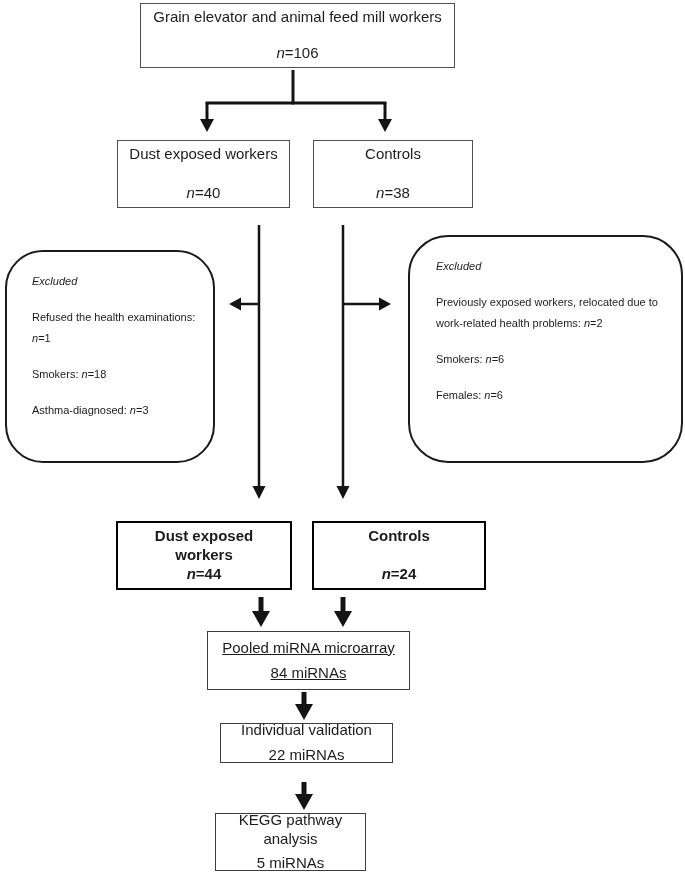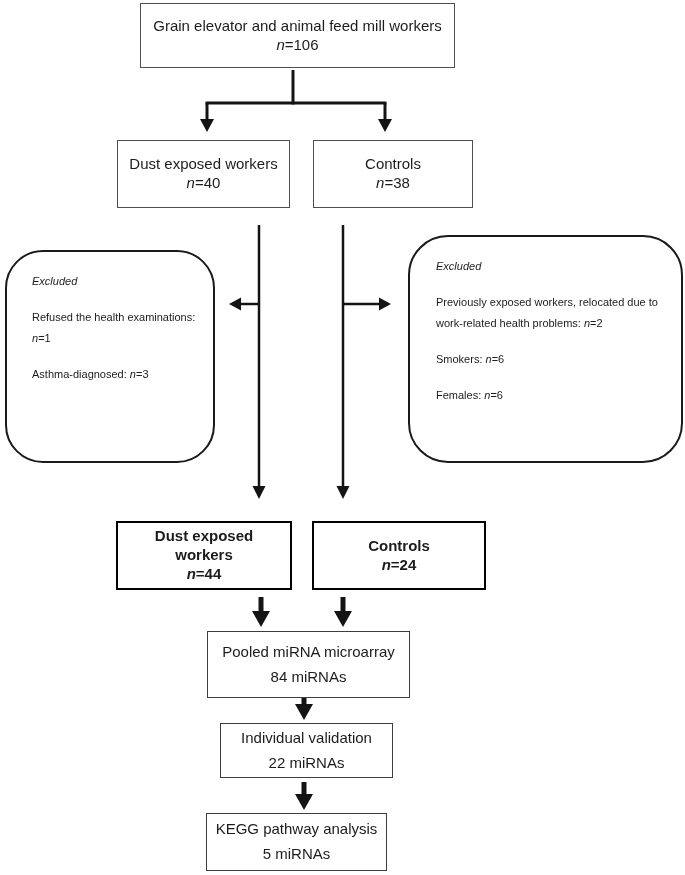--- a/index.html
+++ b/index.html
@@ -19,21 +19,21 @@
     height: 875px;
   }
   .box {
     position: absolute;
     background: #ffffff;
     border: 1.6px solid #4f4f4f;
     box-sizing: border-box;
     display: flex;
     flex-direction: column;
     align-items: center;
-    justify-content: center;
+    justify-content: space-between;
     text-align: center;
     font-size: 15px;
     line-height: 1.25;
     padding: 4px 6px;
   }
   .box .n-line i { font-style: italic; }
   .bold-box {
     border: 2.4px solid #000000;
     font-weight: 700;
   }
@@ -59,23 +59,23 @@
     margin: 12px 0 15px 0;
   }
   .rounded-box i { font-style: italic; }
   #excluded-left  { left: 5px;  top: 250px; width: 210px; height: 213px; border-radius: 38px; padding: 19px 12px 0 25px; }
   #excluded-right { left: 408px; top: 235px; width: 275px; height: 228px; border-radius: 40px; padding: 19px 16px 0 26px; }
   #top-box        { left: 140px; top: 3px;   width: 315px; height: 65px; }
   #dust68-box     { left: 117px; top: 140px; width: 173px; height: 68px; }
   #controls38-box { left: 313px; top: 140px; width: 160px; height: 68px; }
   #dust44-box     { left: 116px; top: 521px; width: 176px; height: 69px; }
   #controls22-box { left: 312px; top: 521px; width: 174px; height: 69px; }
-  #pooled-box     { left: 207px; top: 631px; width: 203px; height: 67px; }
-  #validation-box { left: 220px; top: 723px; width: 173px; height: 55px; }
-  #kegg-box       { left: 206px; top: 813px; width: 181px; height: 58px; }
+  #pooled-box     { left: 207px; top: 631px; width: 203px; height: 59px; text-decoration: underline; }
+  #validation-box { left: 220px; top: 723px; width: 173px; height: 40px; }
+  #kegg-box       { left: 215px; top: 813px; width: 151px; height: 58px; }
   .conn { stroke: #141414; fill: none; }
   .conn-head { fill: #141414; stroke: none; }
 </style>
 </head>
 <body>
 
 <div id="canvas">
 
   <svg id="connectors" viewBox="0 0 685 875" xmlns="http://www.w3.org/2000/svg">
 
@@ -136,20 +136,21 @@
     <div class="n-line"><i>n</i><span>=40</span></div>
   </div>
   <div class="box" id="controls38-box">
     <div>Controls</div>
     <div class="n-line"><i>n</i><span>=38</span></div>
   </div>
 
   <div class="rounded-box" id="excluded-left">
     <div class="excl-heading">Excluded</div>
     <p class="excl-item"><span>Refused the health examinations: </span><i>n</i><span>=1</span></p>
+    <p class="excl-item"><span>Smokers: </span><i>n</i><span>=18</span></p>
     <p class="excl-item"><span>Asthma-diagnosed: </span><i>n</i><span>=3</span></p>
   </div>
 
   <div class="rounded-box" id="excluded-right">
     <div class="excl-heading">Excluded</div>
     <p class="excl-item"><span>Previously exposed workers, relocated due to work-related health problems: </span><i>n</i><span>=2</span></p>
     <p class="excl-item"><span>Smokers: </span><i>n</i><span>=6</span></p>
     <p class="excl-item"><span>Females: </span><i>n</i><span>=6</span></p>
   </div>
 

